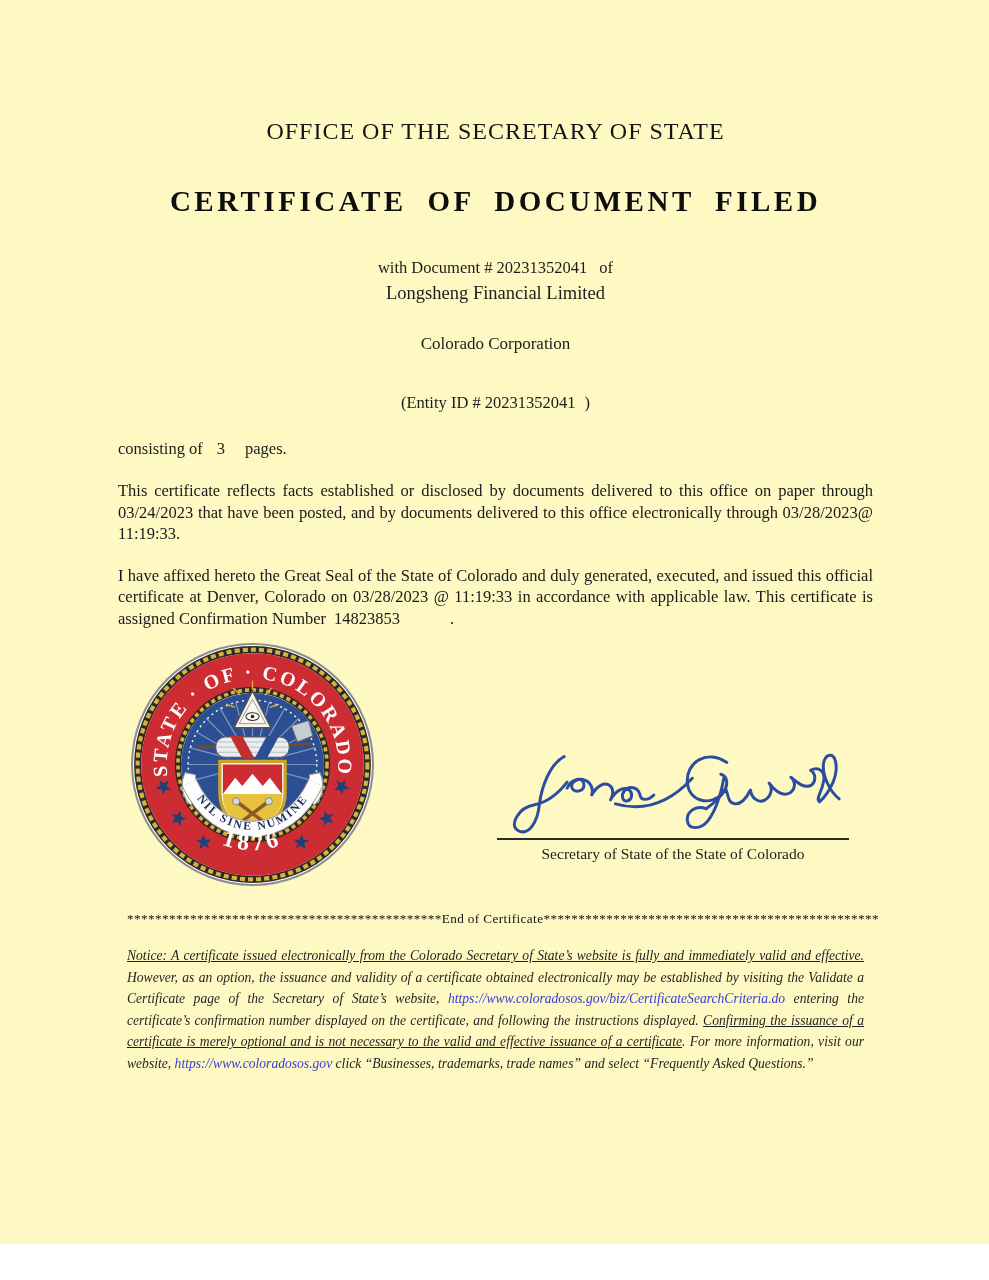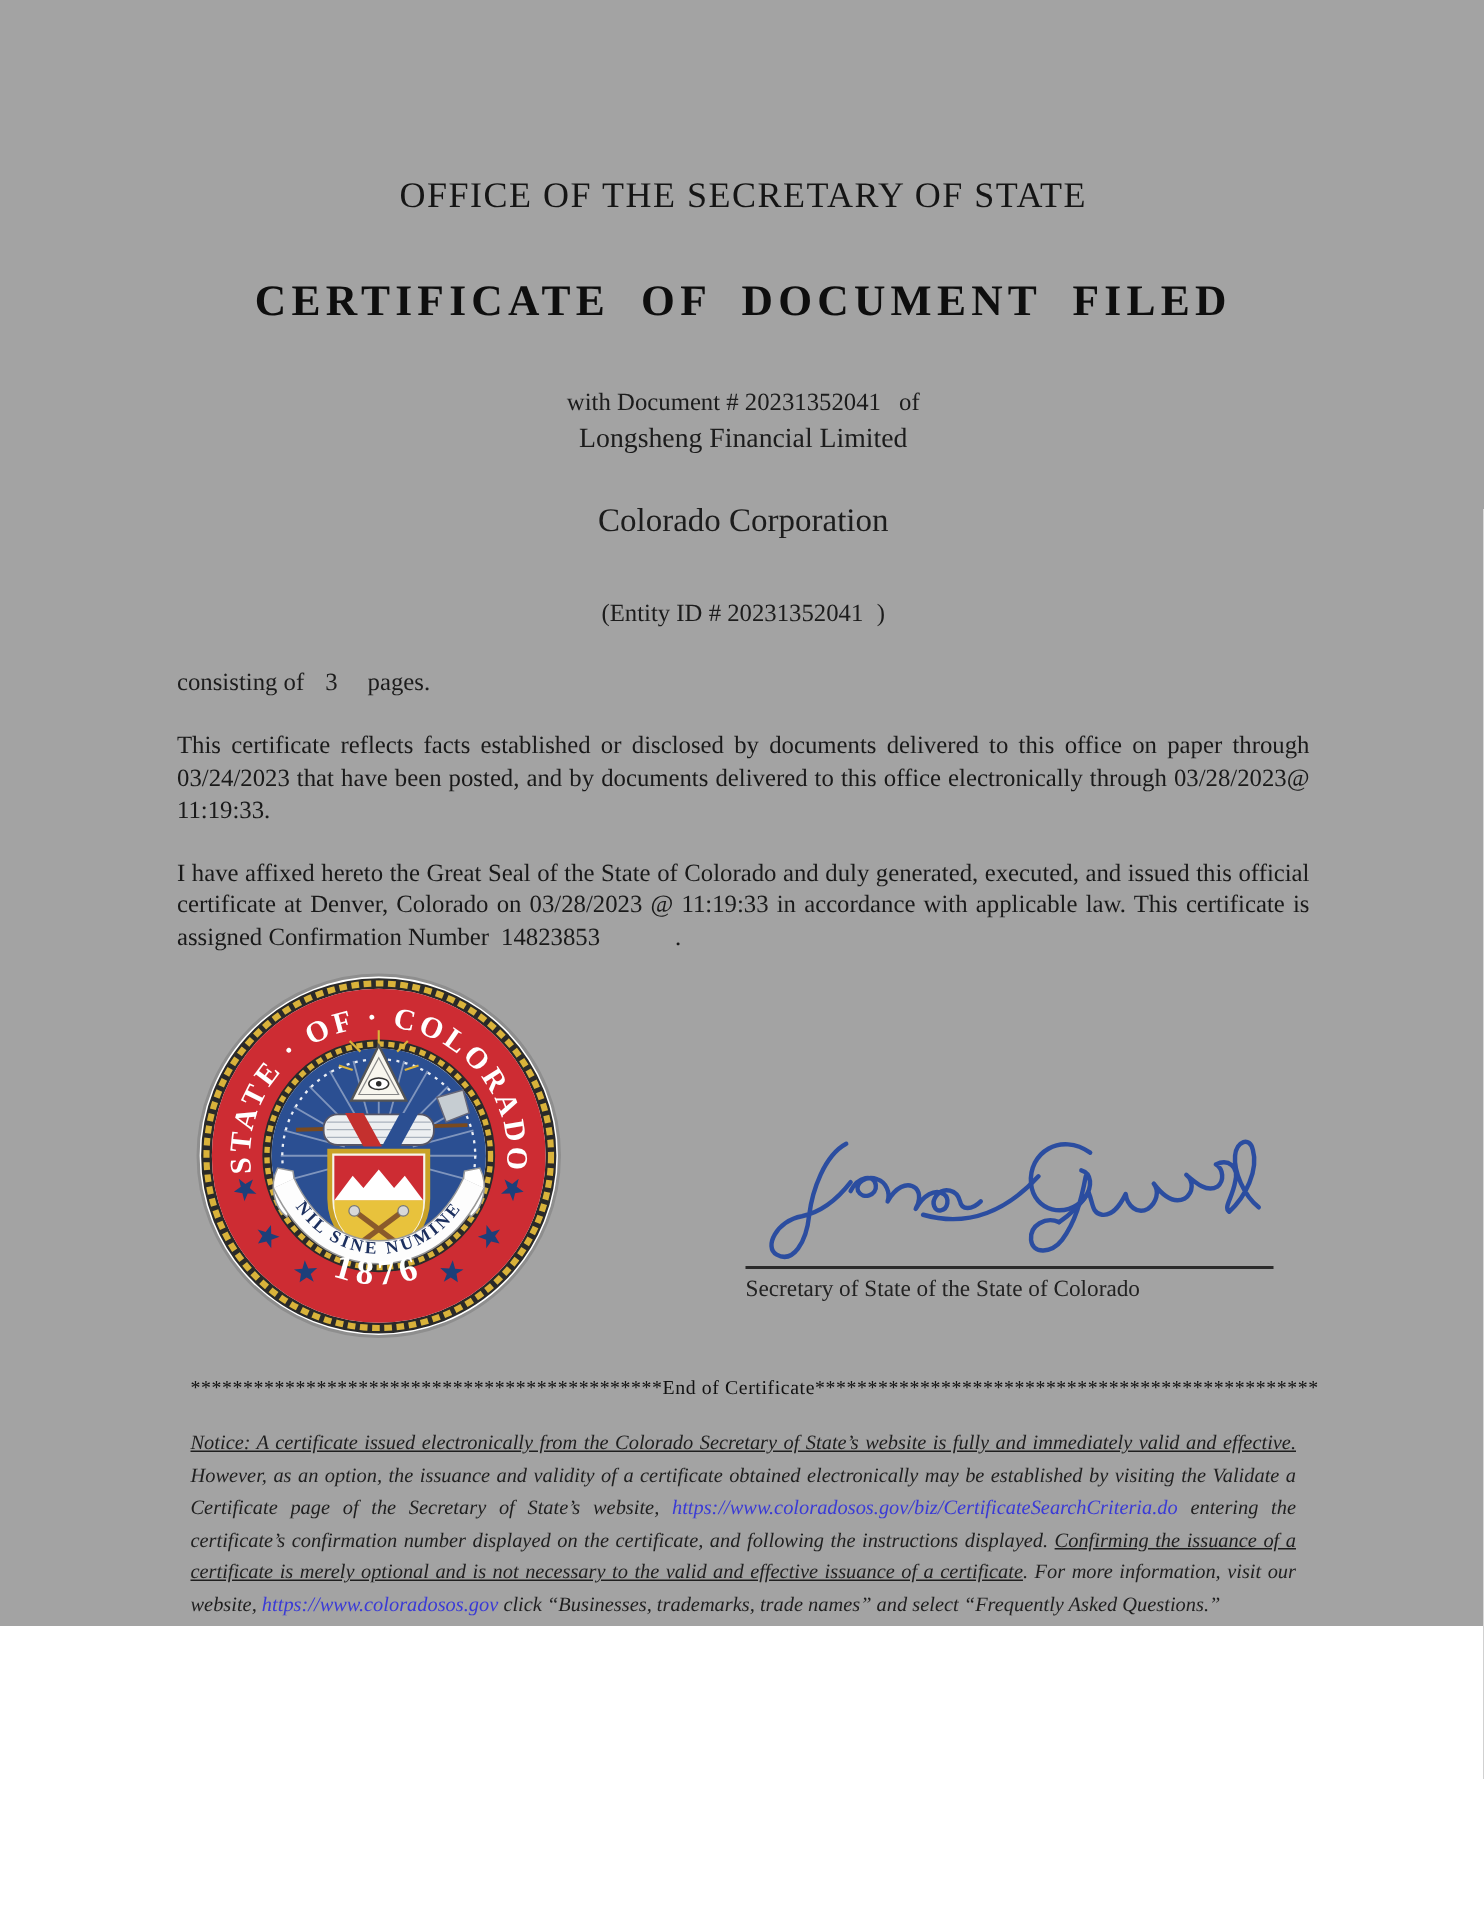--- a/index.html
+++ b/index.html
@@ -1,19 +1,19 @@
 <!DOCTYPE html>
 <html><head>
 <meta charset="utf-8">
 <style>
   html,body{margin:0;padding:0;background:#ffffff;}
   .page{
     position:relative;
-    width:989px;height:1084px;
-    background:#a3a3a3;
+    width:989px;height:1244px;
+    background:#fef9c3;
     font-family:"Liberation Serif", serif;
     color:#1c1c1c;
     overflow:hidden;
   }
   .content{padding:116px 116px 0 118px;}
   .center{text-align:center;}
   .office-heading{
     font-size:24px;line-height:31px;letter-spacing:1px;
     color:#151515;
   }
@@ -24,40 +24,40 @@
   }
   .body-par{
     font-size:16.5px;line-height:21.5px;text-align:justify;color:#191919;
   }
   .intro{margin-top:50px;}
   .intro .name{margin:0 24px 0 22px;}
   .doc-type{margin-top:14px;font-size:16.5px;}
   .with-doc{margin-top:40px;font-size:16.5px;}
   .with-doc .of-word{margin-left:12px;}
   .entity-name{margin-top:5px;font-size:18.5px;}
-  .entity-type{margin-top:30px;font-size:22px;}
+  .entity-type{margin-top:30px;font-size:17px;}
   .entity-id{margin-top:39px;font-size:16.5px;}
   .entity-id .close-paren{margin-left:9px;}
   .consisting{margin-top:26px;font-size:16.5px;}
   .consisting .count{margin:0 20px 0 14px;}
   .reflects{margin-top:21px;}
   .affixed{margin-top:20px;}
   .affixed .conf-num{margin-left:8px;}
   .affixed .end-dot{margin-left:50px;}
   .seal-sig-row{
     display:flex;align-items:flex-end;
     margin-top:8px;height:250px;
   }
   .seal-wrap{margin-left:12px;width:245px;height:245px;flex:0 0 auto;}
   .seal-wrap svg{width:245px;height:245px;display:block;}
   .sig-block{margin-left:auto;margin-right:24px;width:352px;padding-bottom:24px;}
   .sig-script{height:96px;position:relative;}
   .sig-script svg{position:absolute;left:8px;bottom:-8px;width:345px;height:100px;}
   .sig-line{border-top:2px solid #2b2b2b;margin-top:4px;}
-  .sig-caption{margin-top:5px;text-align:left;font-size:15.5px;color:#222;}
+  .sig-caption{margin-top:5px;text-align:center;font-size:15.5px;color:#222;}
   .footer{margin-top:24px;padding:0 9px;}
   .end-line{
     font-size:13.2px;letter-spacing:0.4px;text-align:center;
     white-space:nowrap;color:#111;
   }
   .notice{
     margin-top:18px;
     font-size:13.6px;line-height:21.6px;font-style:italic;
     text-align:justify;color:#1f1f1f;
   }

